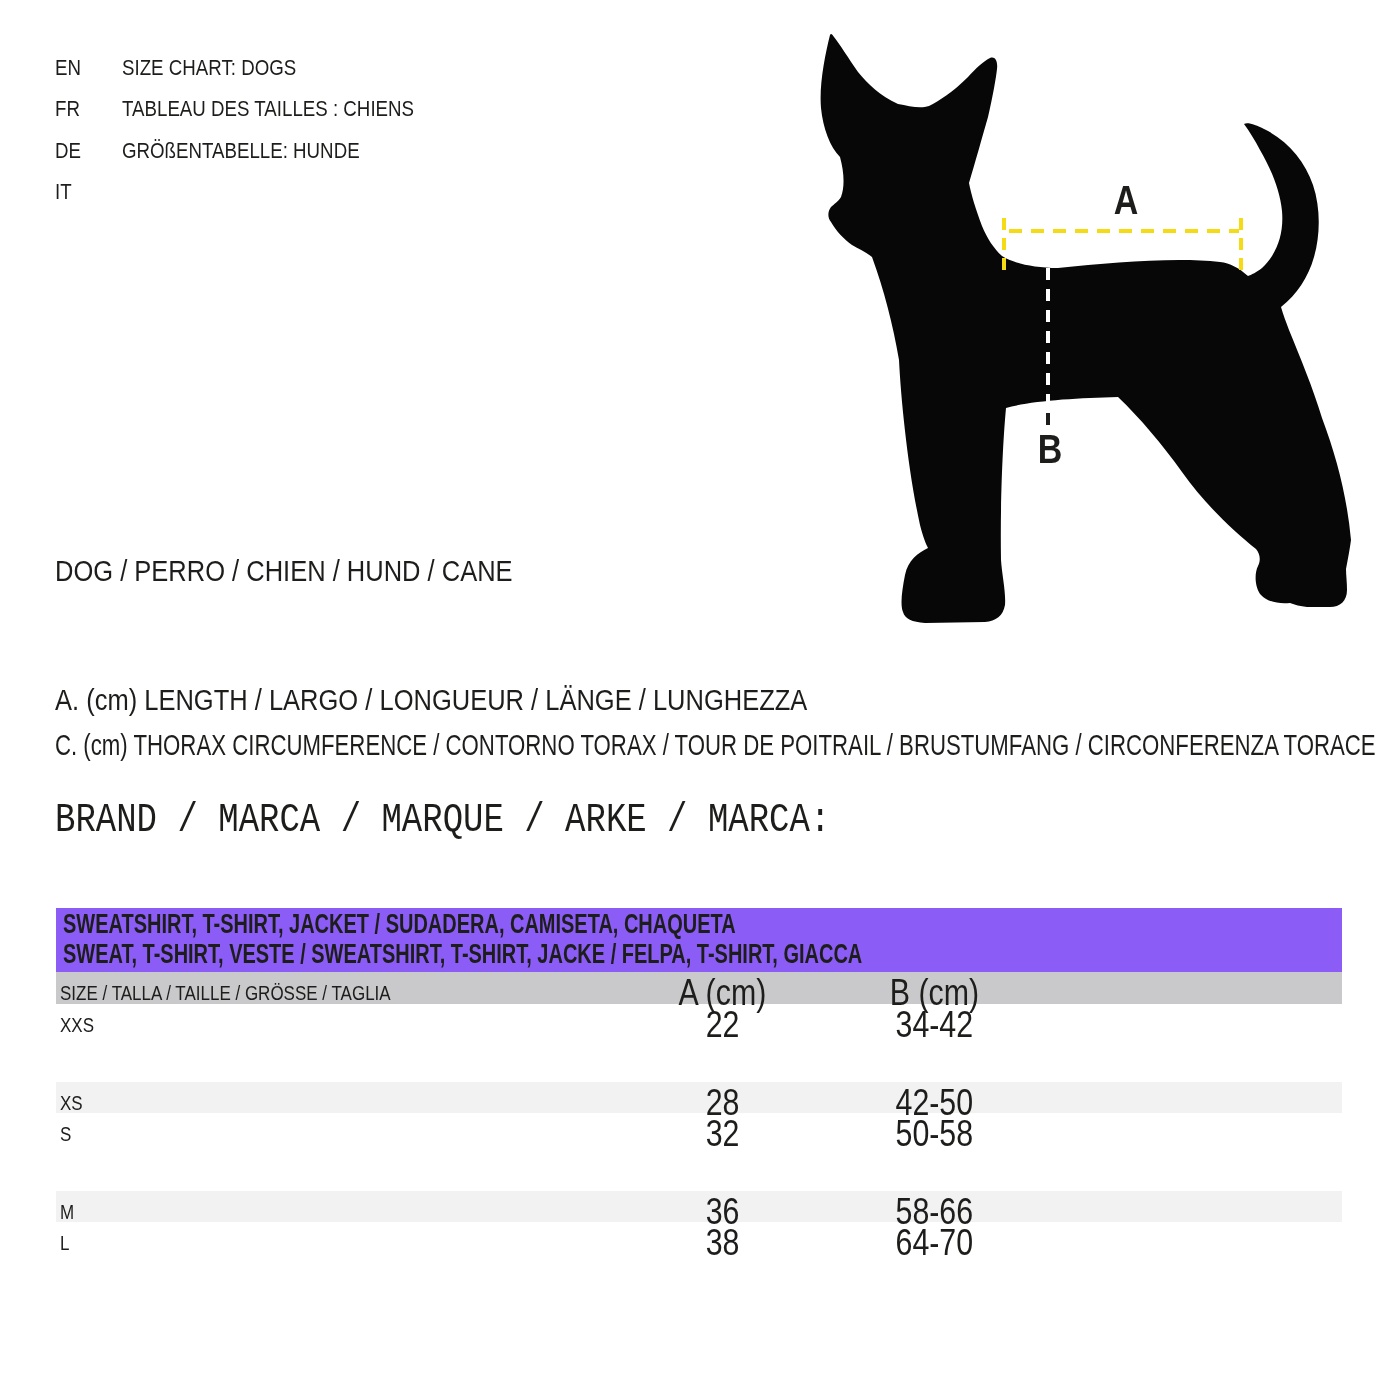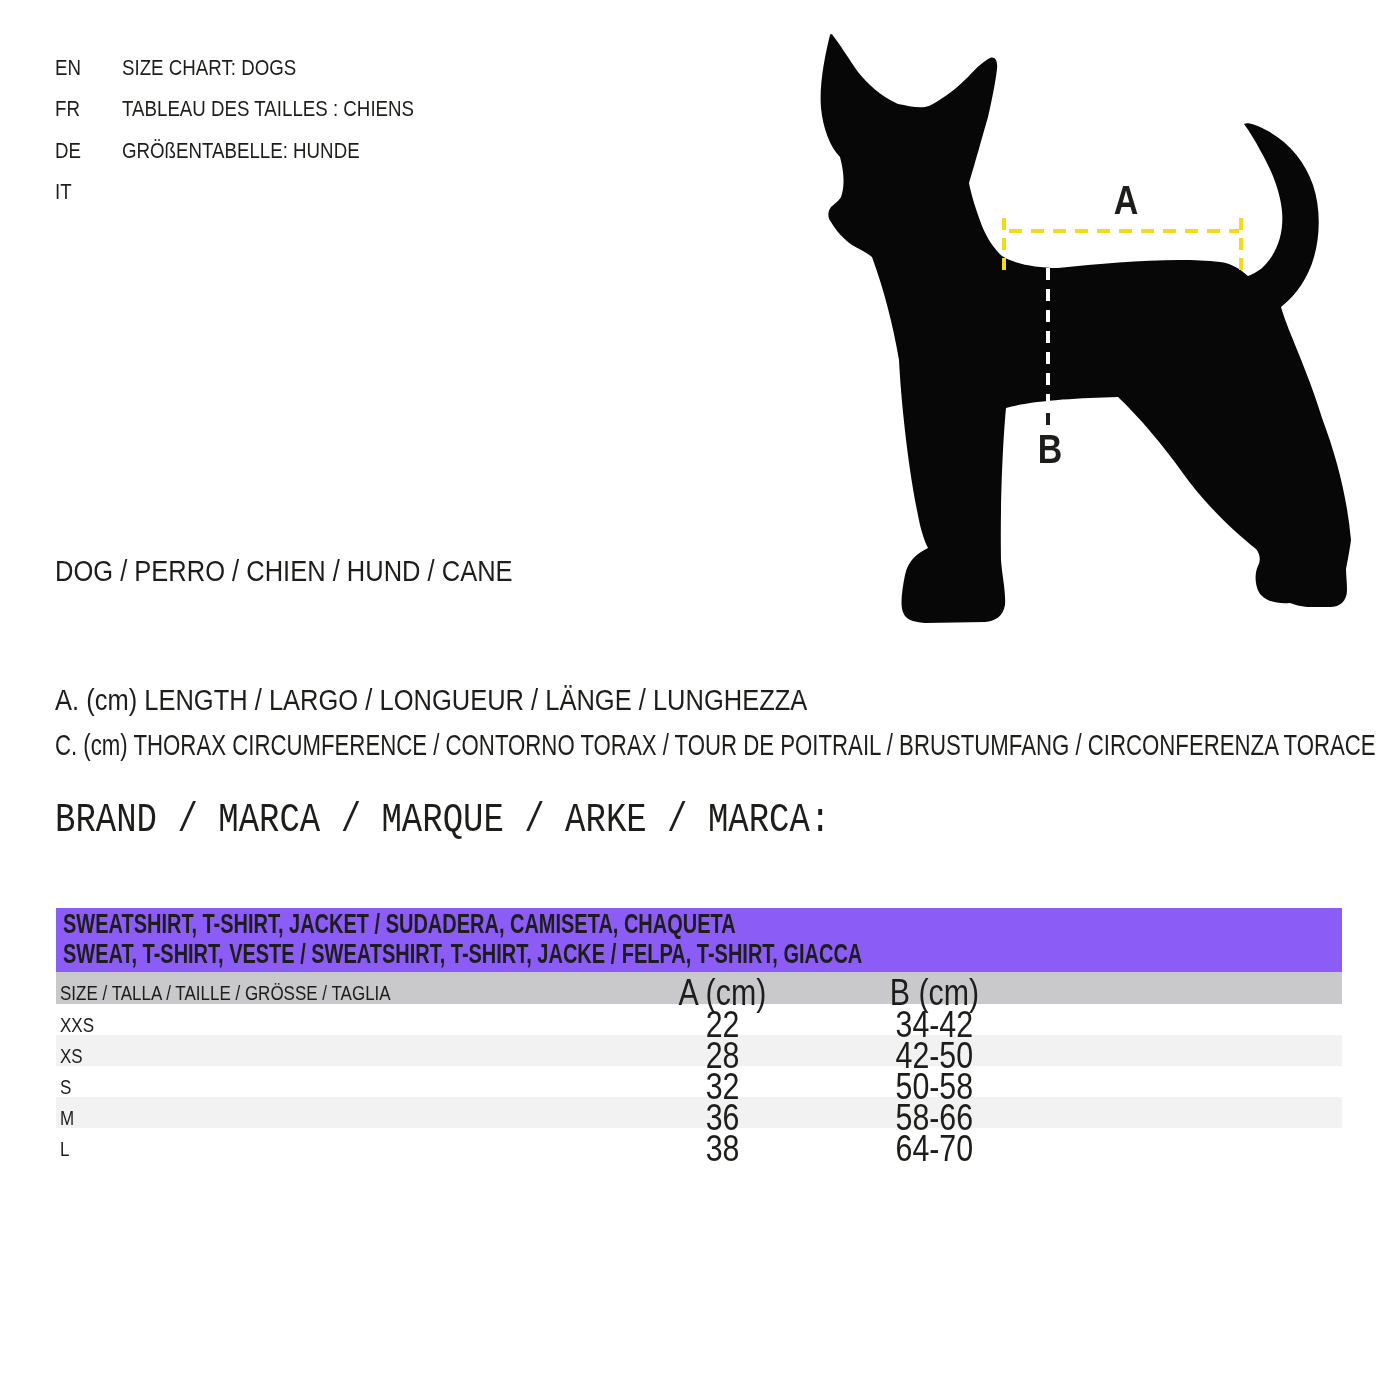--- a/index.html
+++ b/index.html
@@ -29,21 +29,21 @@
 
   
   #size-table{position:absolute;left:56px;top:908px;width:1286px;}
   #band{background:#8b5cf6;padding:1px 0 3px 7px;}
   #band div{font-weight:700;font-size:27px;line-height:30px;}
   .trow{display:grid;grid-template-columns:45% 13.6% 19.4% auto;align-items:center;}
   .trow .c1{padding-left:4px;text-align:left;font-size:20px;}
   .trow .c2,.trow .c3{text-align:center;font-size:37px;}
   #thead{background:#C9C9CB;height:32px;}
   .drow{height:31px;}
-  .drow.alt{background:#F2F2F2;}
+  .drow.alt{background:#F2F2F2;margin-top:47px;}
 </style>
 </head>
 <body>
 
 <div id="langs">
   <div class="lrow">
     <span><span class="cx">EN</span></span>
     <span><span class="cx">SIZE CHART: DOGS</span></span>
   </div>
   <div class="lrow">

